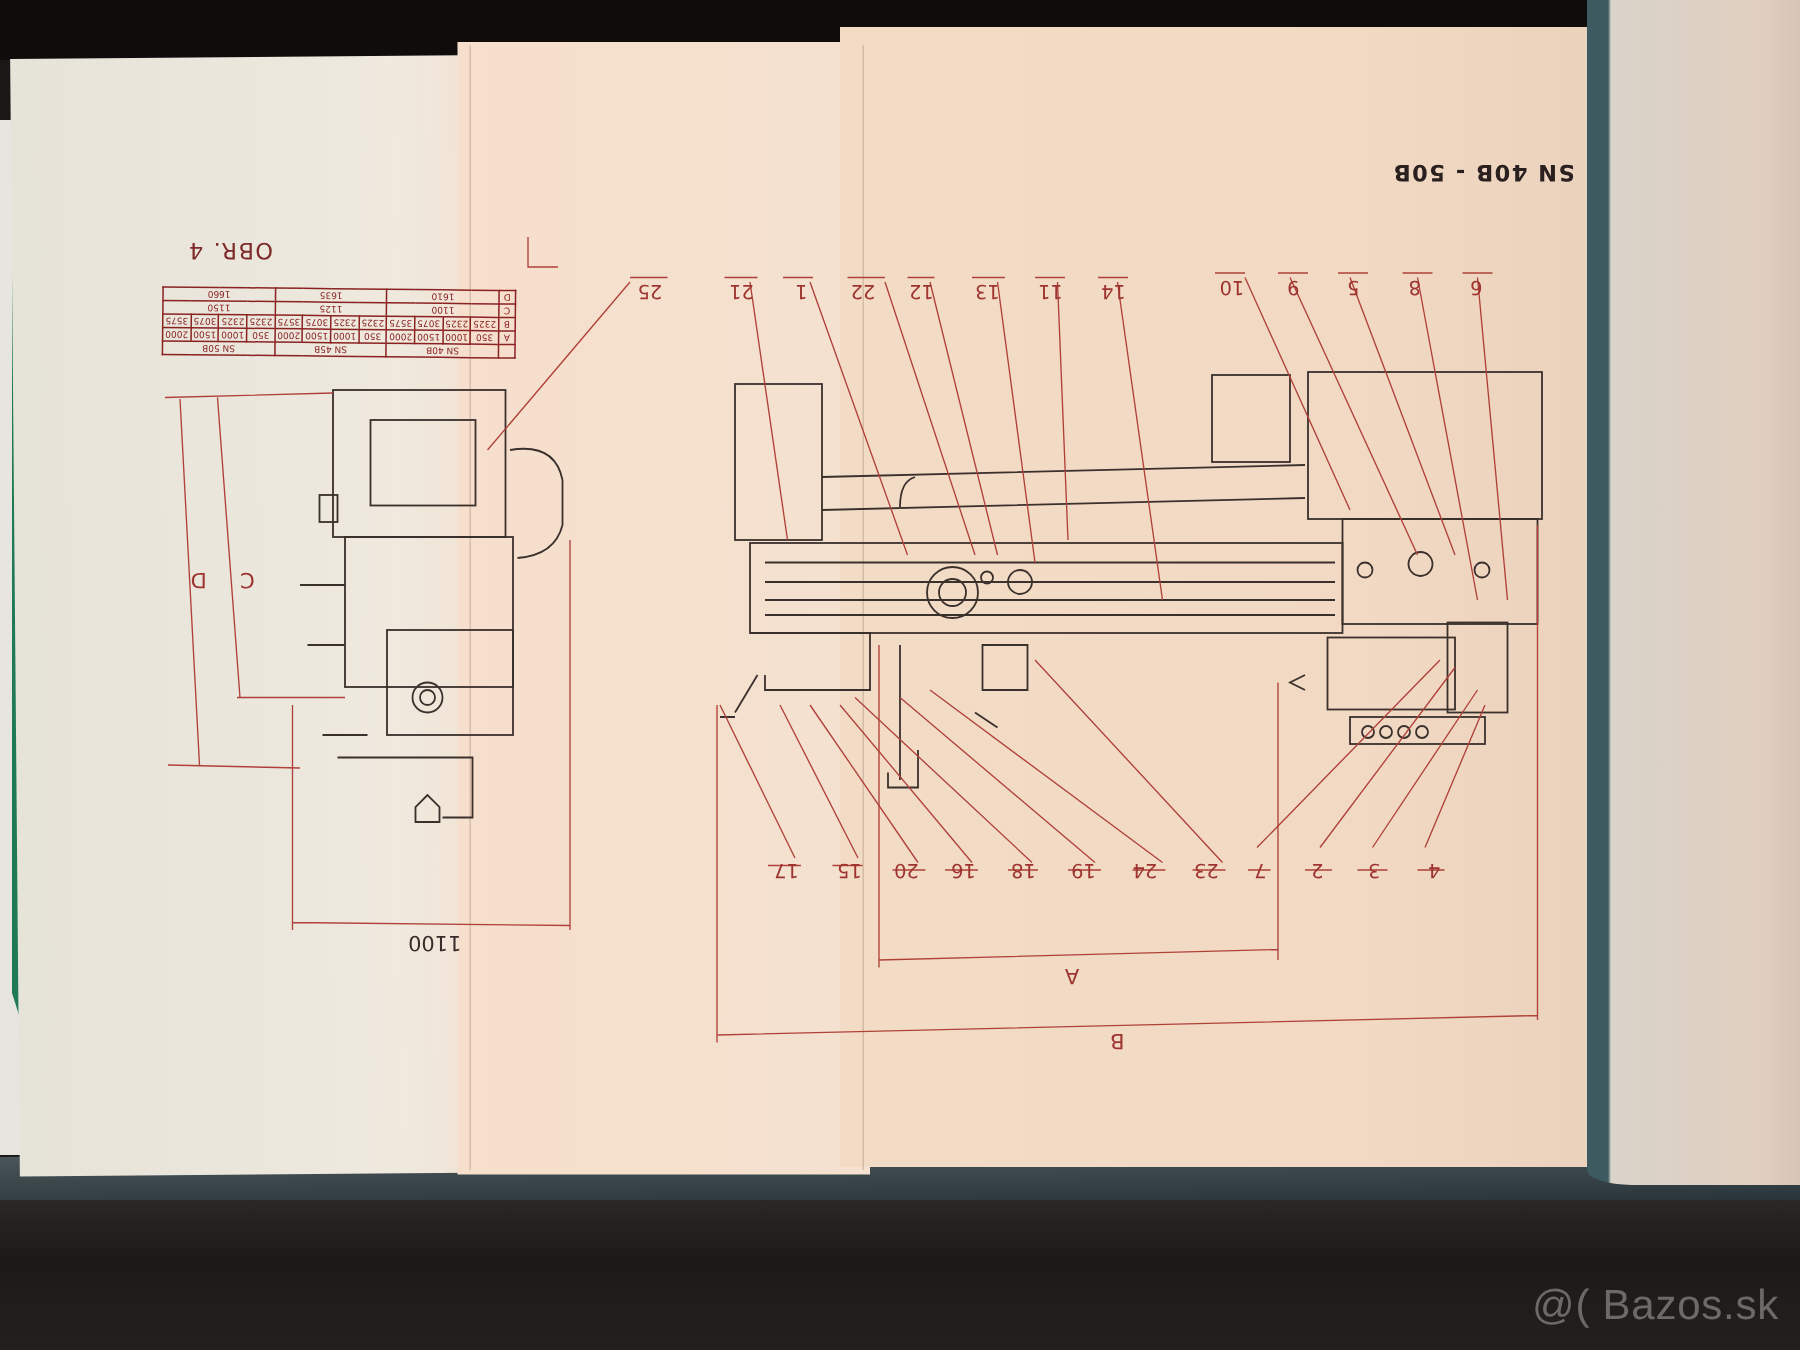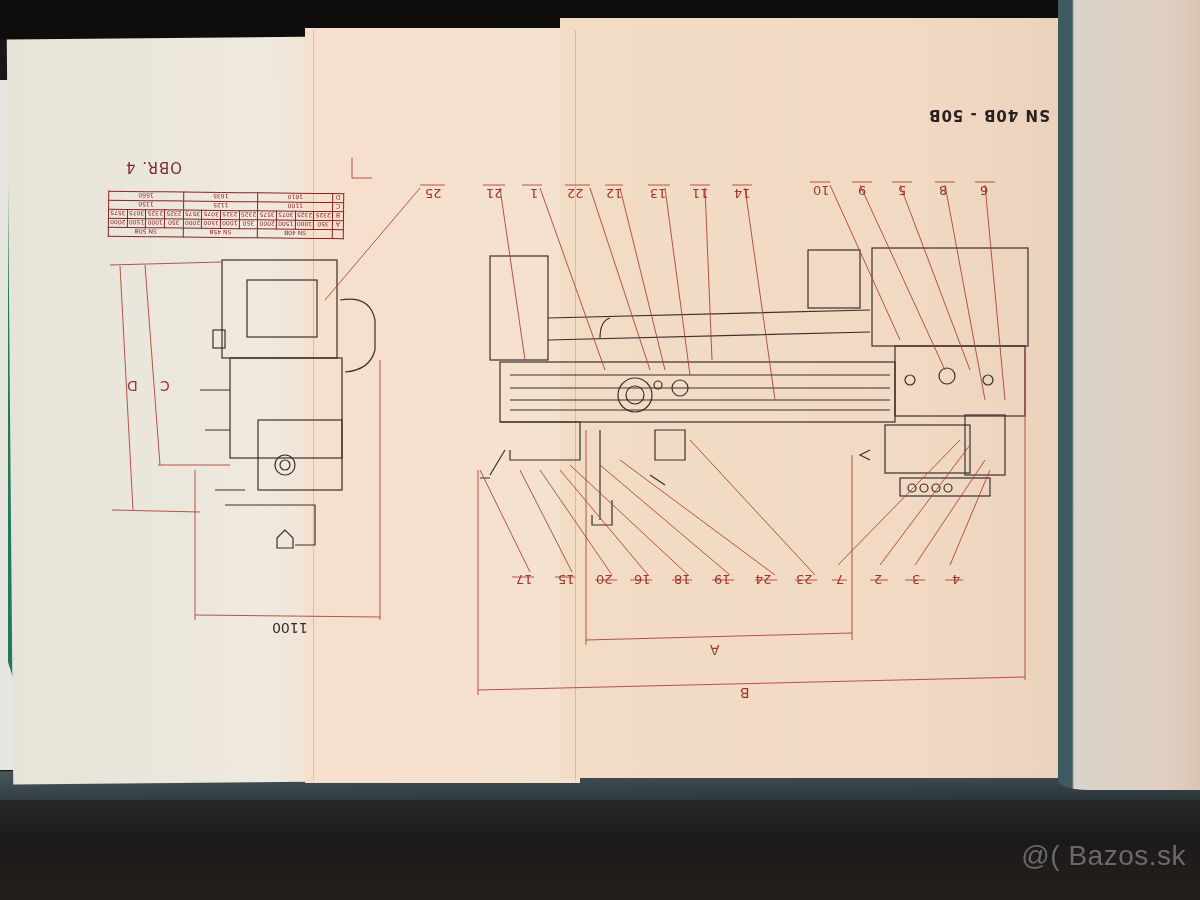--- a/index.html
+++ b/index.html
@@ -9,21 +9,21 @@
   .metal-bar{position:absolute;left:0;top:765px;width:1200px;height:58px;background:linear-gradient(180deg,#4a5559,#2e3a3f 60%,#1f2629);transform:skewY(-0.6deg);}
   .left-cover{position:absolute;left:0;top:80px;width:75px;height:690px;background:#e7e5df;}
   .green-strip{position:absolute;left:8px;top:90px;width:62px;height:650px;background:#1f7a55;clip-path:polygon(0 0,100% 12%,100% 100%,40% 100%,0 88%);}
   .page{position:absolute;background:#f1e4d2;}
   .page-left{left:10px;top:38px;width:320px;height:745px;background:linear-gradient(90deg,#e6e3d9,#efe9de 80%,#f3e2d2);transform:rotate(-0.5deg);}
   .page-mid{left:305px;top:28px;width:275px;height:755px;background:linear-gradient(90deg,#f6dfcc,#f4e1cf);}
   .page-right{left:560px;top:18px;width:500px;height:760px;background:linear-gradient(90deg,#f3dcc6,#f1d9c3 70%,#ebd2bd);}
   .next-page{position:absolute;left:1058px;top:0;width:142px;height:790px;background:linear-gradient(90deg,#3c5a60 0 14px,#d9d3c9 16px,#e0cfc0 80%,#d8c4b4);border-bottom-left-radius:30px 10px;}
   .fold{position:absolute;top:30px;width:1px;height:750px;background:rgba(120,90,70,.25);}
   svg.drawing{position:absolute;left:0;top:0;}
-  .watermark{position:absolute;right:14px;bottom:28px;color:rgba(170,170,170,.55);font-family:"Liberation Sans",sans-serif;font-size:28px;letter-spacing:0.5px;}
+  .watermark{position:absolute;right:14px;bottom:14px;color:rgba(170,170,170,.55);font-family:"Liberation Sans",sans-serif;font-size:28px;letter-spacing:0.5px;}
   .rot{position:absolute;transform:rotate(180deg);color:#b0413a;font-family:"DejaVu Sans",sans-serif;}
   .title-text{color:#2a2020;font-weight:bold;font-size:15px;letter-spacing:1px;}
   .obr{color:#7d2b2b;font-size:15px;letter-spacing:1px;}
   .num-label{font-size:13px;color:#9e3430;}
   .dim{font-size:14px;color:#9e3430;}
   .dim-dark{font-size:14px;color:#3a2a2a;}
   table.spec{position:absolute;left:108px;top:192px;width:236px;border-collapse:collapse;transform:rotate(180.6deg);font-size:6px;color:#8a2222;}
   table.spec td{border:1px solid #8a2222;padding:0 1px;height:8px;text-align:center;white-space:nowrap;overflow:hidden;}
 </style>
 </head>

